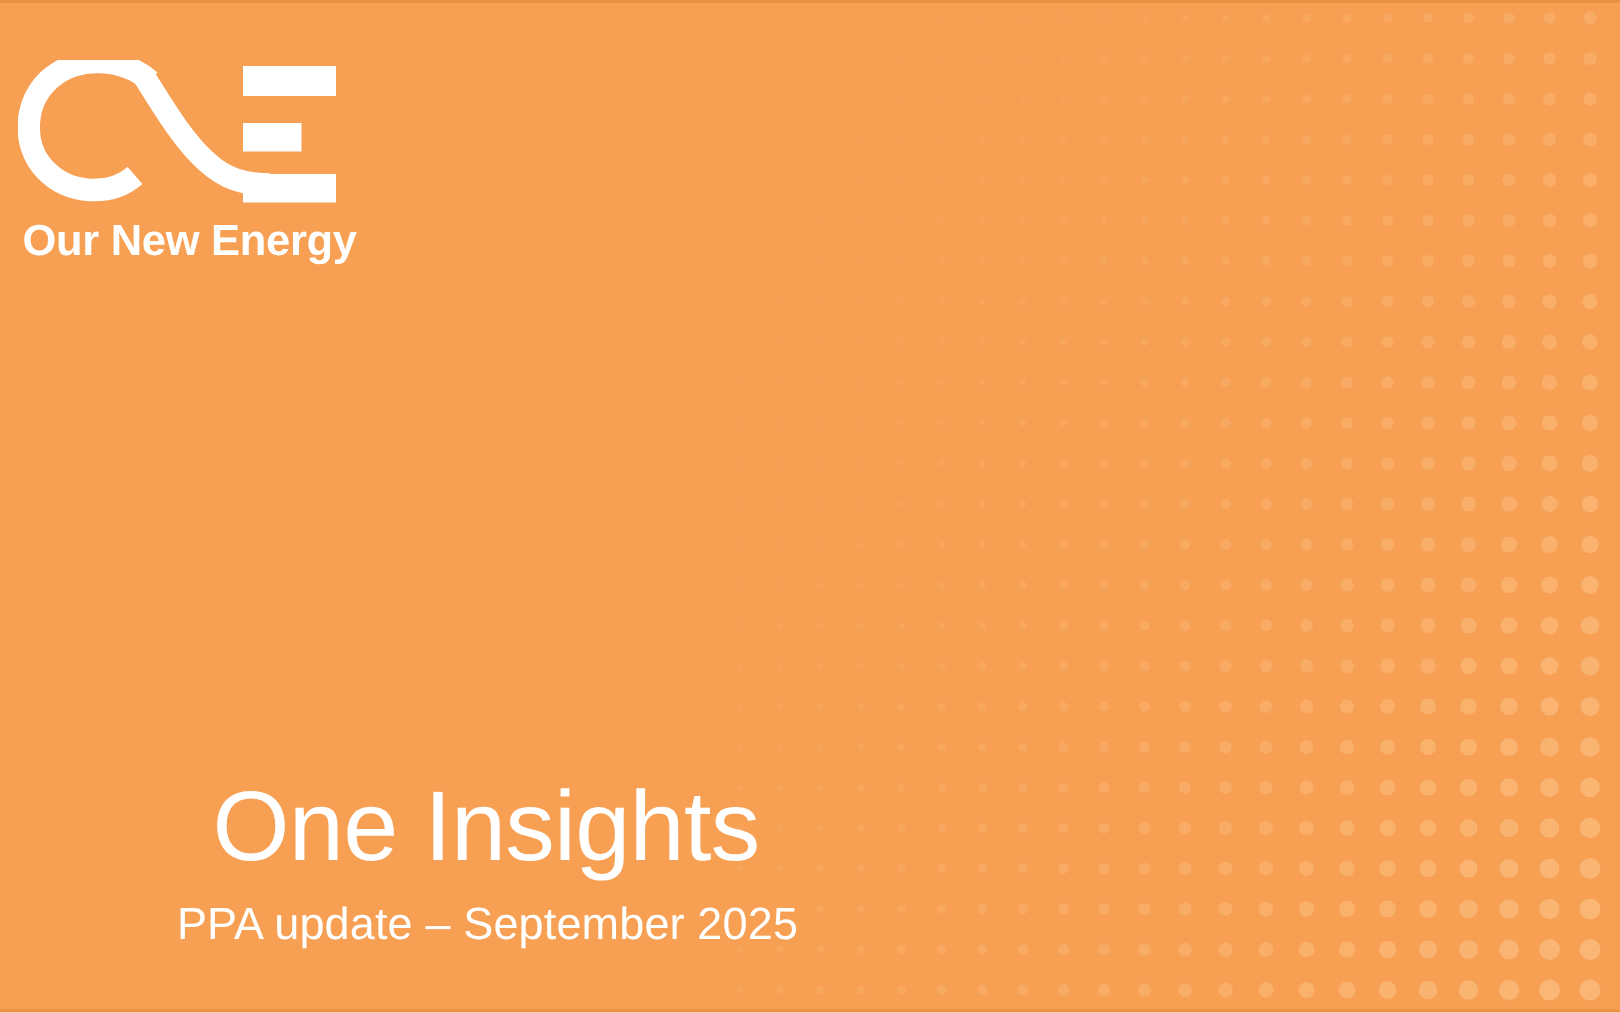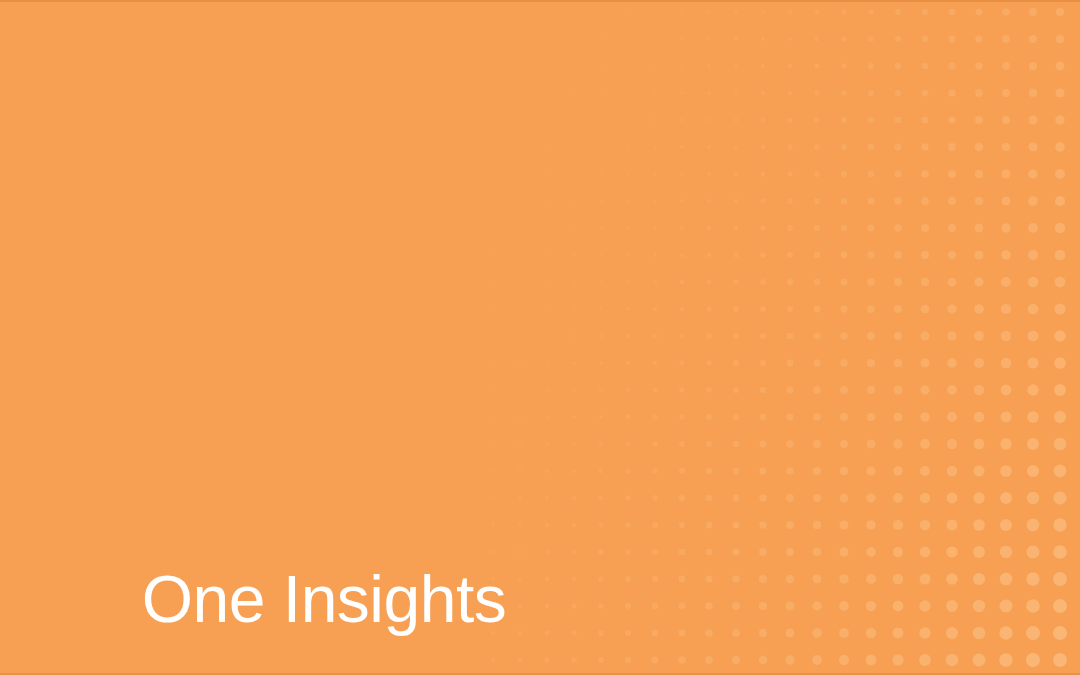--- a/index.html
+++ b/index.html
@@ -659,18 +659,39 @@
           <circle cx="553.0" cy="660.0" r="7.00" opacity="0.720"></circle>
           <circle cx="580.0" cy="660.0" r="7.00" opacity="0.720"></circle>
           <circle cx="607.0" cy="660.0" r="7.00" opacity="0.720"></circle>
         </g>
     </svg>
   </div>
 
   <div class="edge-line top"></div>
   <div class="edge-line bottom"></div>
 
+  <div id="logo">
+    <svg id="logo-mark" viewBox="0 0 212 98" xmlns="http://www.w3.org/2000/svg">
+
+      <path d="M 88 14
+               C 70 -2, 40 -3, 22 12
+               C 4 27, 2 56, 18 73
+               C 34 90, 62 91, 78 77" fill="none" stroke="#ffffff" stroke-width="15" stroke-linecap="butt"></path>
+
+      <path d="M 84 11
+               C 96 30, 110 54, 126 68
+               C 138 79, 150 83, 168 83" fill="none" stroke="#ffffff" stroke-width="15" stroke-linecap="butt"></path>
+
+      <rect x="150" y="4" width="62" height="20" fill="#ffffff"></rect>
+
+      <rect x="150" y="42" width="39" height="19" fill="#ffffff"></rect>
+
+      <rect x="150" y="76" width="62" height="19" fill="#ffffff"></rect>
+    </svg>
+    <div id="logo-wordmark">Our New Energy</div>
+  </div>
 
   <div id="title-block">
     <h1 id="slide-title">One Insights</h1>
+    <p id="slide-subtitle">PPA update – September 2025</p>
   </div>
 
 </div>
 
 </body></html>

